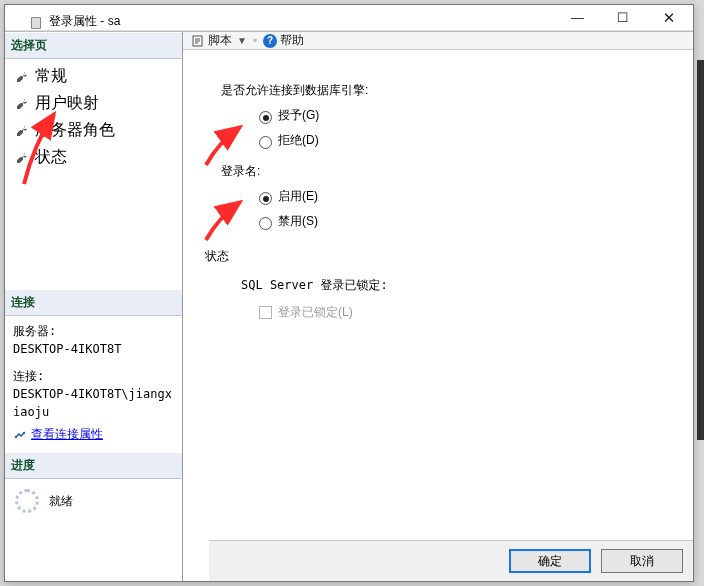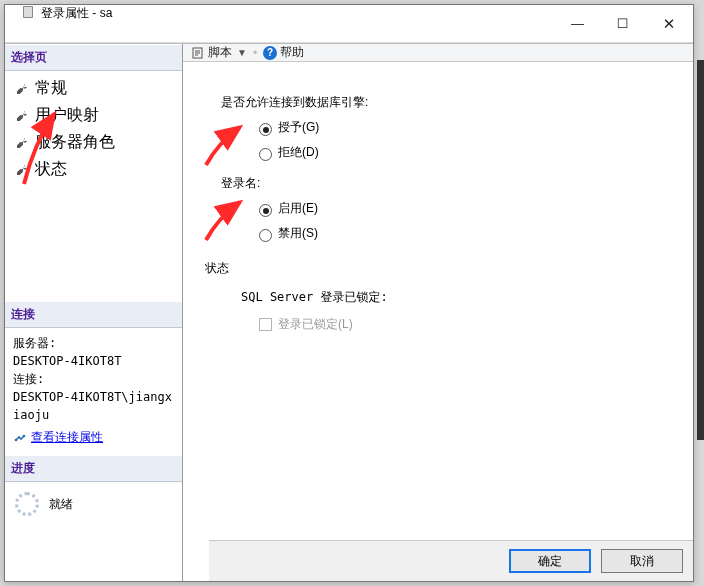--- a/index.html
+++ b/index.html
@@ -1,26 +1,26 @@
 <!DOCTYPE html>
 <html><head>
 <meta charset="utf-8">
 <style>
   * { box-sizing: border-box; margin: 0; padding: 0; }
   body { font-family: "Microsoft YaHei", "SimSun", Arial, sans-serif; font-size: 12px; background: #d8d8d8; width: 704px; height: 586px; position: relative; overflow: hidden; }
   .window { position: absolute; left: 4px; top: 4px; width: 690px; height: 578px; background: #fff; border: 1px solid #777; display: flex; flex-direction: column; box-shadow: 0 2px 8px rgba(0,0,0,.2);}
-  .titlebar { height: 38px; display: flex; align-items: flex-start; padding-left: 16px; background: #fff; border-bottom: 1px solid #ddd;}
+  .titlebar { height: 26px; display: flex; align-items: flex-end; padding-left: 24px; background: #fff; border-bottom: 1px solid #ddd;}
   .title-icon { width: 14px; height: 14px; margin-right: 6px; display:flex;align-items:center;justify-content:center;}
   .title-text { flex: 1; font-size: 12px; color:#000;}
   .win-btns { display: flex; height: 100%; }
   .win-btn { width: 45px; height: 100%; display: flex; align-items: center; justify-content: center; font-size: 13px; color:#222; }
   .win-btn.close { width: 48px; font-size:15px;}
   .body { flex:1; display:flex; border-top:1px solid #bbb; min-height:0;}
   .sidebar { width:178px; border-right:1px solid #999; display:flex; flex-direction:column; background:#fff;}
-  .panel-head { background:#e9eef6; border-top:1px solid #fff; border-bottom:1px solid #c0c8d4; padding:4px 6px; font-weight:bold; color:#4c1d95; font-size:12px;}
+  .panel-head { background:#e9eef6; border-top:1px solid #fff; border-bottom:1px solid #c0c8d4; padding:4px 6px; font-weight:bold; color:#14532d; font-size:12px;}
   .nav { flex:0 0 auto; padding:4px 0;}
   .nav-item { display:flex; align-items:center; padding:3px 6px 3px 10px; font-size:16px; color:#000; position:relative;}
   .wrench { width:14px; height:14px; margin-right:6px; display:inline-flex;}
   .spacer { flex:1; }
   .conn-body { padding:6px 8px; font-family: "SimSun", monospace; font-size:12px; line-height:1.5; color:#000; word-break:break-all;}
   .conn-link { color:#0000ee; text-decoration:underline; display:inline-flex; align-items:center; margin-top:4px;}
   .conn-link-icon { width:14px; height:14px; margin-right:4px; color:#2a6fb0; }
   .progress-body { padding:10px; display:flex; align-items:center; gap:10px;}
   .spinner { width:24px; height:24px; border:3px dotted #b8c4d8; border-radius:50%;}
   .main { flex:1; display:flex; flex-direction:column; min-width:0;}
@@ -104,21 +104,21 @@
             <span>状态</span>
           </div>
         </div>
         <div class="spacer"></div>
       </div>
 
       <div class="panel-head">连接</div>
       <div class="conn-body">
         <div>服务器:</div>
         <div>DESKTOP-4IKOT8T</div>
-        <div style="margin-top:0">连接:</div>
+        <div style="margin-top:9px">连接:</div>
         <div>DESKTOP-4IKOT8T\jiangxiaoju</div>
         <a class="conn-link">
           <span class="conn-link-icon"><svg viewBox="0 0 14 14">
                 <path d="M3 10l3-3 2 2 3-3" stroke="#2a6fb0" stroke-width="1.6" fill="none"></path>
                 <circle cx="3" cy="10" r="1.3" fill="#2a6fb0"></circle>
                 <circle cx="11" cy="6" r="1.3" fill="#2a6fb0"></circle>
               </svg></span>
           <span>查看连接属性</span>
         </a>
       </div>

